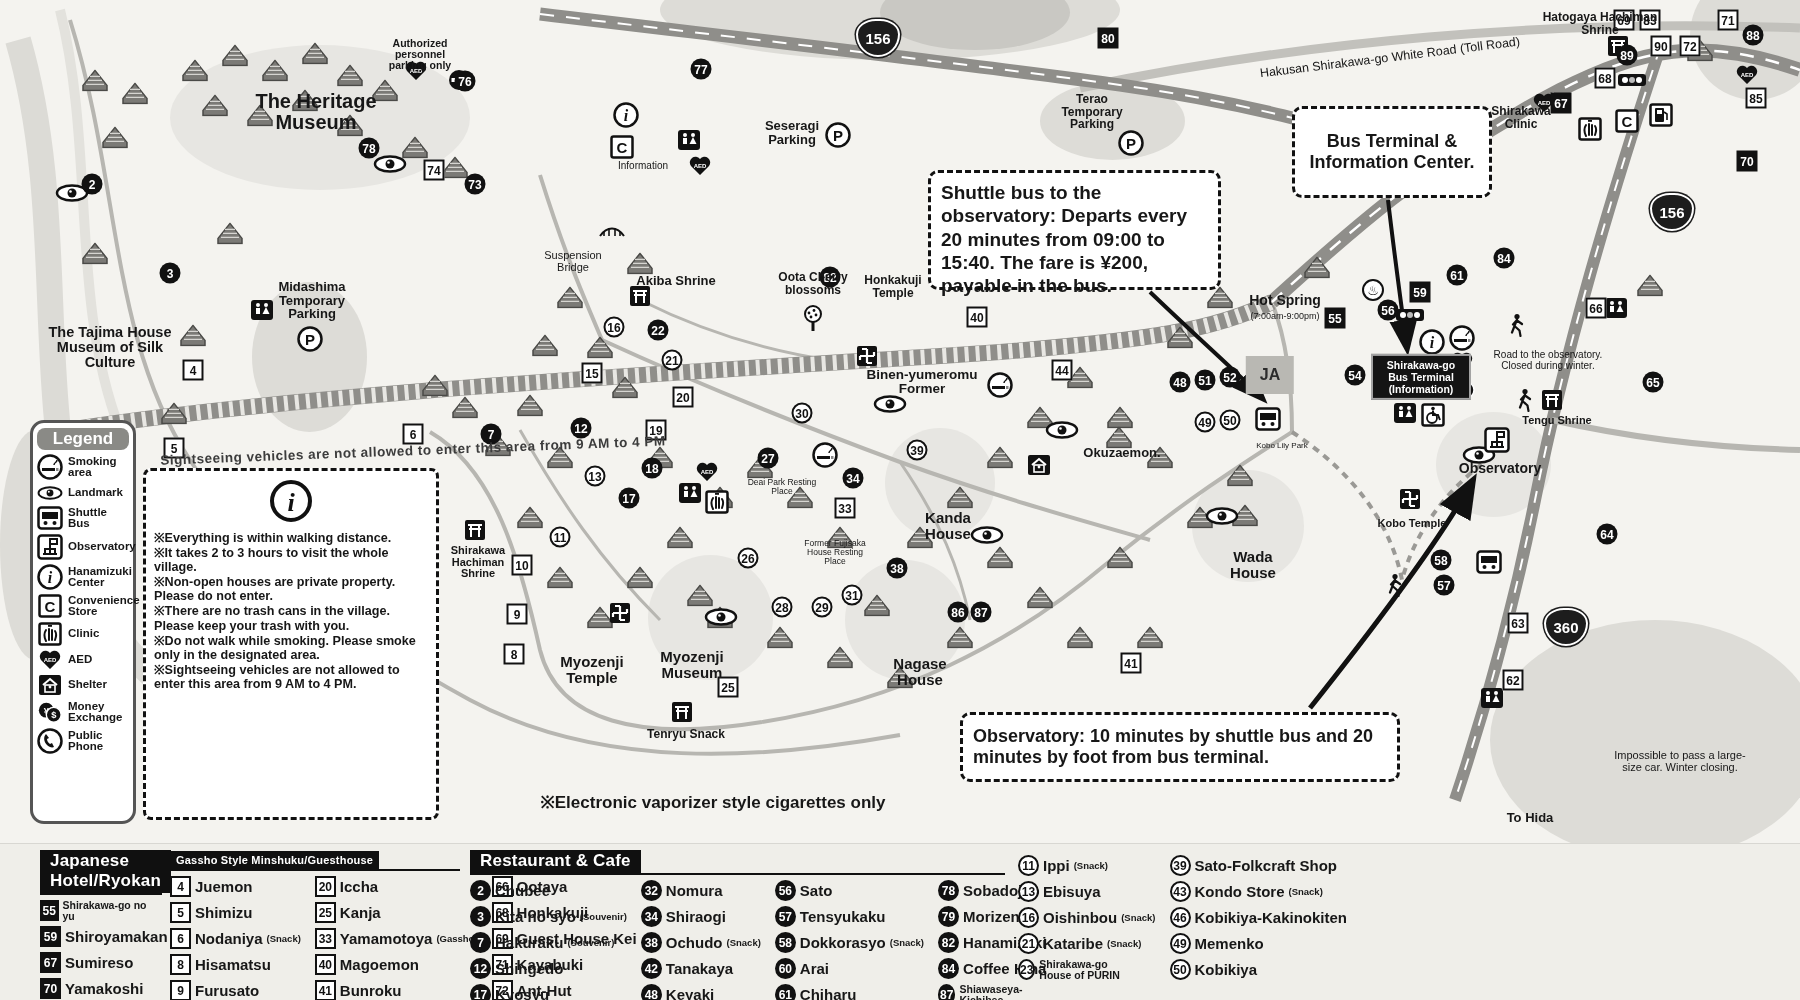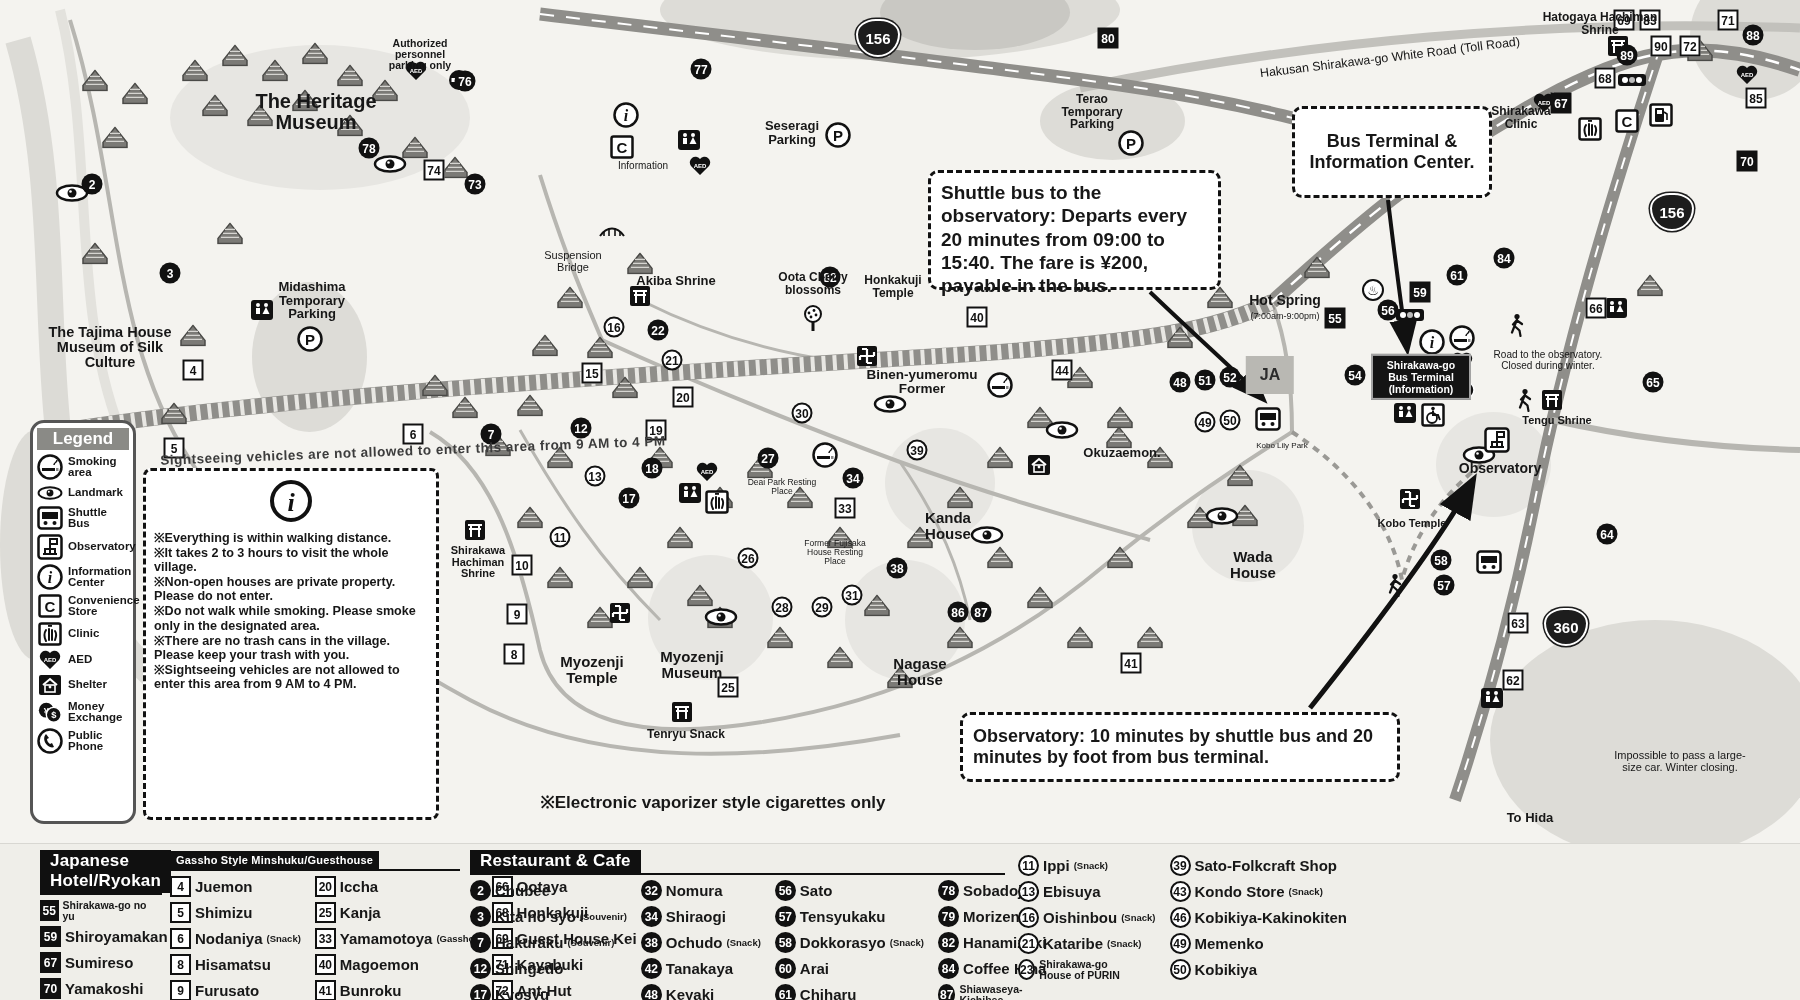--- a/index.html
+++ b/index.html
@@ -20,21 +20,21 @@
   .house{position:absolute;transform:translate(-50%,-60%);}
   .eyeic svg,.ic svg{display:block;}
   .callout{position:absolute;background:#fff;border:3px dashed #111;border-radius:10px;box-sizing:border-box;padding:8px 10px;font-weight:bold;}
   #shuttle-box{left:928px;top:170px;width:293px;height:120px;font-size:19px;line-height:1.23;}
   #busterm-box{left:1292px;top:106px;width:200px;height:92px;font-size:18px;text-align:center;display:flex;align-items:center;justify-content:center;}
   #obs-box{left:960px;top:712px;width:440px;height:70px;font-size:18px;display:flex;align-items:center;}
   #notes-box{position:absolute;left:143px;top:468px;width:296px;height:352px;background:#fff;border:3px dashed #111;border-radius:8px;box-sizing:border-box;padding:6px 8px 4px;}
   #notes-box .iwrap{text-align:center;margin:2px 0 4px;}
   #notes-box .nline{font-size:12.6px;font-weight:bold;line-height:1.12;margin-bottom:1px;}
   #legend{position:absolute;left:30px;top:420px;width:106px;height:404px;background:#fff;border:3px solid #555;border-radius:14px;box-sizing:border-box;padding:5px 4px;}
-  #legend .ltitle{background:#8a8a86;color:#fff;font-weight:bold;font-size:17px;text-align:center;border-radius:0;padding:1px 12px;margin-bottom:4px;}
+  #legend .ltitle{background:#8a8a86;color:#fff;font-weight:bold;font-size:17px;text-align:center;border-radius:8px;padding:1px 12px;margin-bottom:4px;}
   .lrow{display:flex;align-items:center;gap:5px;margin:4px 0;}
   .lrow .lic{width:26px;flex:0 0 26px;display:flex;justify-content:center;}
   .lrow .ltxt{font-size:11.5px;font-weight:bold;line-height:1.0;}
   .roadtext{position:absolute;left:160px;top:438px;width:770px;font-size:13.5px;font-weight:bold;color:#3c3c3c;transform:rotate(-2.2deg);letter-spacing:.5px;white-space:nowrap;}
   .badge{position:absolute;transform:translate(-50%,-50%);background:#1d1d1d;color:#fff;font-weight:bold;font-size:15px;display:flex;align-items:center;justify-content:center;}
   .badge.route{width:40px;height:34px;border-radius:45% 45% 50% 50%/40% 40% 60% 60%;border:2px solid #fff;box-shadow:0 0 0 1.5px #1d1d1d;}
   .blackbox{position:absolute;transform:translate(-50%,-50%);background:#141414;color:#fff;text-align:center;font-weight:bold;border:2px solid #a3a3a3;padding:3px 5px;line-height:1.15;}
   .jabox{position:absolute;transform:translate(-50%,-50%);background:#b9b8b3;color:#2c2c2c;font-weight:bold;font-size:16px;padding:10px 14px;}
   #bottom{position:absolute;left:0;top:843px;width:1800px;height:157px;background:#efeee9;border-top:1px solid #d8d7d2;}
   .dirsec{position:absolute;top:6px;}
@@ -1048,22 +1048,22 @@
     <div class="iwrap">
       <svg width="44" height="44" viewBox="0 0 44 44">
           <circle cx="22" cy="22" r="19" fill="none" stroke="#111" stroke-width="4"></circle>
           <text x="22" y="32" text-anchor="middle" font-family="Liberation Serif,serif" font-size="26" font-weight="bold" font-style="italic" fill="#111">i</text>
         </svg>
     </div>
     <div id="notes-lines">
         <div class="nline">※Everything is within walking distance.</div>
         <div class="nline">※It takes 2 to 3 hours to visit the whole village.</div>
         <div class="nline">※Non-open houses are private property. Please do not enter.</div>
+        <div class="nline">※There are no trash cans in the village. Please keep your trash with you.</div>
         <div class="nline">※Do not walk while smoking. Please smoke only in the designated area.</div>
-        <div class="nline">※There are no trash cans in the village. Please keep your trash with you.</div>
         <div class="nline">※Sightseeing vehicles are not allowed to enter this area from 9 AM to 4 PM.</div>
       </div>
   </div>
 
   <div id="legend">
     <div class="ltitle">Legend</div>
     <div id="legend-items">
         <div class="lrow">
           <div class="lic">
             <svg width="26" height="26" viewBox="0 0 26 26">
@@ -1105,21 +1105,21 @@
           </div>
           <div class="ltxt">Observatory</div>
         </div>
         <div class="lrow">
           <div class="lic">
             <svg width="26" height="26" viewBox="0 0 26 26">
               <circle cx="13" cy="13" r="11.5" fill="#fff" stroke="#111" stroke-width="2.5"></circle>
               <text x="13" y="19" text-anchor="middle" font-family="Liberation Serif,serif" font-style="italic" font-weight="bold" font-size="16" fill="#111">i</text>
             </svg>
           </div>
-          <div class="ltxt">Information Center</div>
+          <div class="ltxt">Hanamizuki Center</div>
         </div>
         <div class="lrow">
           <div class="lic">
             <svg width="24" height="24" viewBox="0 0 24 24">
               <rect x="1.5" y="1.5" width="21" height="21" rx="2" fill="#fff" stroke="#111" stroke-width="2.5"></rect>
               <text x="12" y="18" text-anchor="middle" font-size="15" font-weight="bold" fill="#111" font-family="Liberation Sans,sans-serif">C</text>
             </svg>
           </div>
           <div class="ltxt">Convenience Store</div>
         </div>

